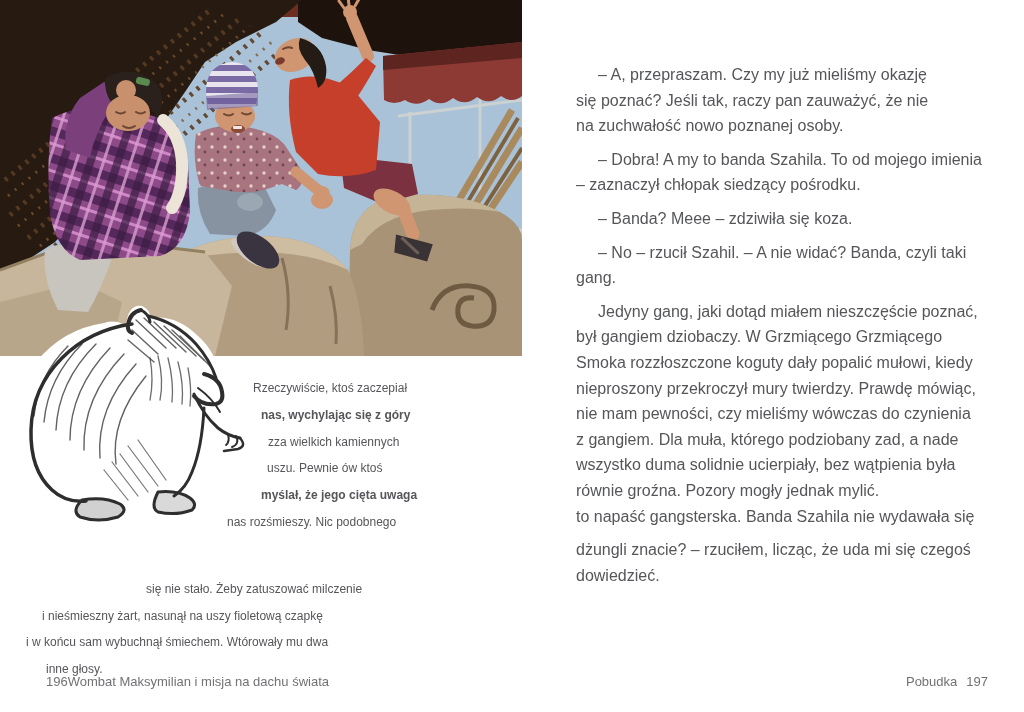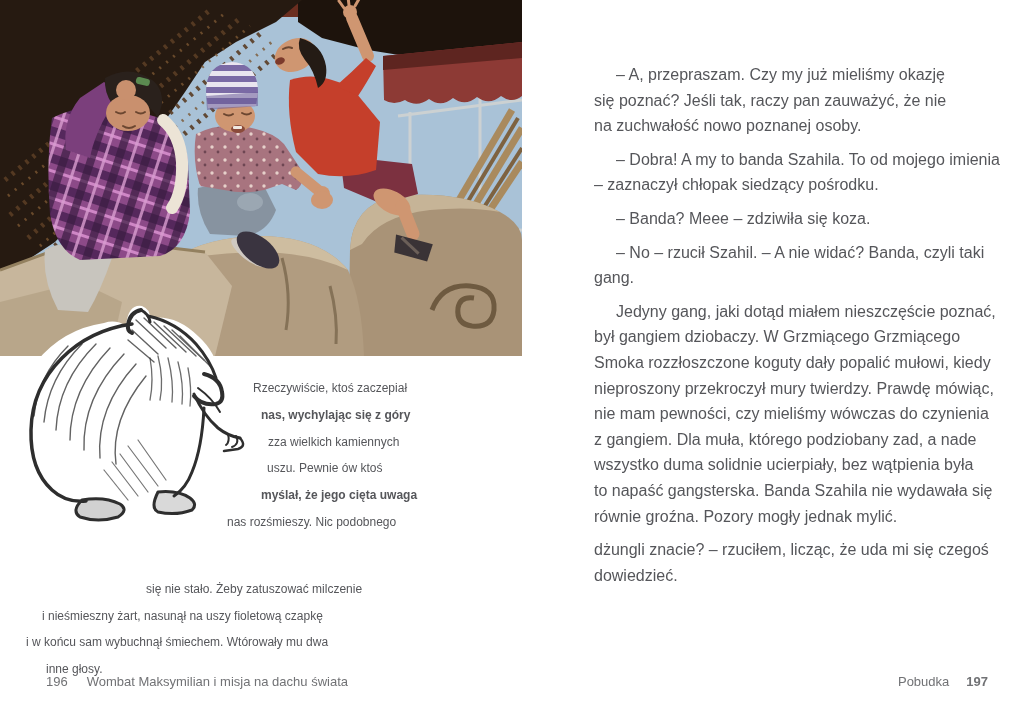--- a/index.html
+++ b/index.html
@@ -18,29 +18,29 @@
   .left-text .lline:nth-child(2){margin-left:261px;font-weight:bold;}
   .left-text .lline:nth-child(3){margin-left:268px;}
   .left-text .lline:nth-child(4){margin-left:267px;}
   .left-text .lline:nth-child(5){margin-left:261px;font-weight:bold;}
   .left-text .lline:nth-child(6){margin-left:227px;}
   .left-text .lline:nth-child(7){margin-left:146px;margin-top:40px;}
   .left-text .lline:nth-child(8){margin-left:42px;}
   .left-text .lline:nth-child(9){margin-left:26px;}
   .left-text .lline:nth-child(10){margin-left:46px;}
   
-  .right-text{position:absolute;left:594px;top:62px;width:420px;font-size:16px;line-height:25.6px;}
+  .right-text{position:absolute;left:576px;top:62px;width:420px;font-size:16px;line-height:25.6px;}
   .para{margin:0 0 8px 0;}
   .para .rline{white-space:nowrap;}
   .para .first{text-indent:22px;}
   
   .footer-left{position:absolute;left:46px;top:674px;font-size:13px;color:#717275;}
-  .footer-left .book-title{margin-left:19px;}
+  .footer-left .book-title{}
   .footer-right{position:absolute;right:36px;top:674px;font-size:13px;color:#717275;text-align:right;}
-  .footer-right .page-num{margin-left:17px;font-weight:bold;}
+  .footer-right .page-num{margin-left:9px;}
 </style>
 </head>
 <body>
 
 <div class="spread">
 
   <div class="photo">
     <svg width="522" height="356" viewBox="0 0 522 356">
       <defs>
         <pattern id="plaid" width="26" height="26" patternUnits="userSpaceOnUse" patternTransform="rotate(18)">
@@ -279,22 +279,22 @@
       <div class="rline">gang.</div>
     </div>
     <div class="para">
       <div class="rline first">Jedyny gang, jaki dotąd miałem nieszczęście poznać,</div>
       <div class="rline">był gangiem dziobaczy. W Grzmiącego Grzmiącego</div>
       <div class="rline">Smoka rozzłoszczone koguty dały popalić mułowi, kiedy</div>
       <div class="rline">nieproszony przekroczył mury twierdzy. Prawdę mówiąc,</div>
       <div class="rline">nie mam pewności, czy mieliśmy wówczas do czynienia</div>
       <div class="rline">z gangiem. Dla muła, którego podziobany zad, a nade</div>
       <div class="rline">wszystko duma solidnie ucierpiały, bez wątpienia była</div>
+      <div class="rline">równie groźna. Pozory mogły jednak mylić.</div>
       <div class="rline">to napaść gangsterska. Banda Szahila nie wydawała się</div>
-      <div class="rline">równie groźna. Pozory mogły jednak mylić.</div>
     </div>
     <div class="para">
       <div class="rline">dżungli znacie? – rzuciłem, licząc, że uda mi się czegoś</div>
       <div class="rline">dowiedzieć.</div>
     </div>
   </div>
 
   <div class="footer-left">
     <span>196</span><span class="book-title">Wombat Maksymilian i misja na dachu świata</span>
   </div>

